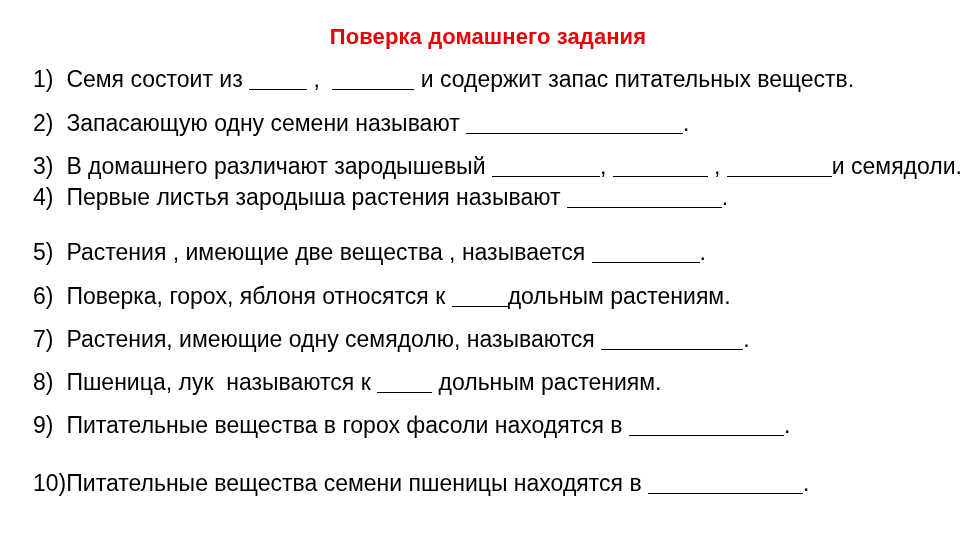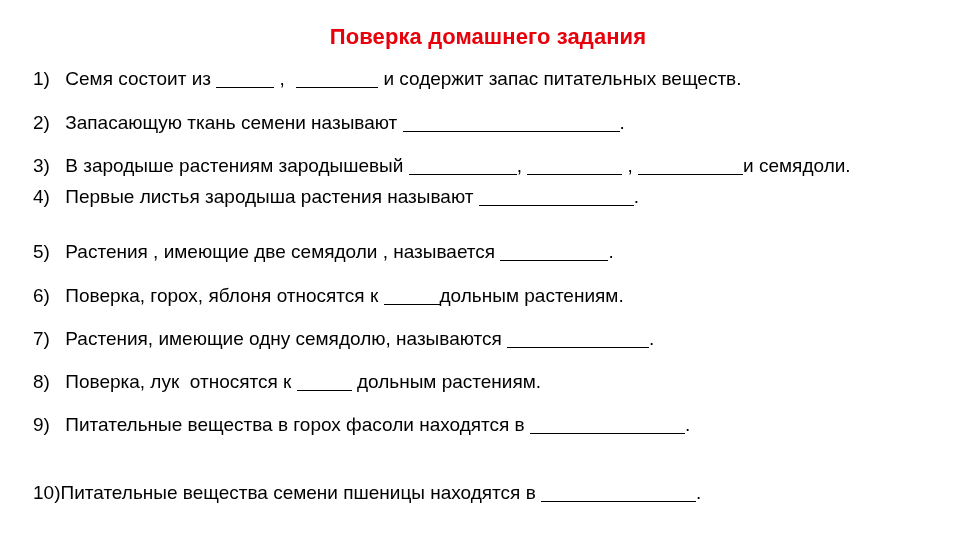--- a/index.html
+++ b/index.html
@@ -5,21 +5,21 @@
   html, body { margin: 0; padding: 0; }
   body {
     width: 960px; height: 540px; background: #ffffff; position: relative; overflow: hidden;
     font-family: "Liberation Sans", sans-serif; color: #000000;
   }
   .title {
     position: absolute; left: 0; top: 24px; width: 976px; text-align: center;
     font-size: 22px; font-weight: bold; color: #e8000b; letter-spacing: 0.1px;
   }
   .q {
-    position: absolute; left: 33px; font-size: 19px; white-space: nowrap; line-height: 24px;
+    position: absolute; left: 33px; font-size: 23px; white-space: nowrap; line-height: 24px;
   }
   .num { display: inline-block; width: 27px; }
   .blank { display: inline-block; border-bottom: 1px solid #000; height: 18px; vertical-align: baseline; margin-bottom: -3px; }
 </style>
 </head>
 <body>
 
 <div>
   <div class="title">Поверка домашнего задания</div>
 
@@ -27,67 +27,67 @@
     <span class="num">1)</span>
     <span>Семя состоит из</span>
     <span class="blank" style="width:58px"></span>
     <span>,</span>
     <span class="blank" style="width:82px;margin-left:6px"></span>
     <span>и содержит запас питательных веществ.</span>
   </div>
 
   <div class="q" style="top:111px">
     <span class="num">2)</span>
-    <span>Запасающую ткань семени называют</span>
+    <span>Запасающую одну семени называют</span>
     <span class="blank" style="width:217px"></span><span>.</span>
   </div>
 
   <div class="q" style="top:154px">
     <span class="num">3)</span>
-    <span>В зародыше растениям зародышевый</span>
+    <span>В домашнего различают зародышевый</span>
     <span class="blank" style="width:108px"></span><span>,</span>
     <span class="blank" style="width:95px"></span>
     <span>,</span>
     <span class="blank" style="width:105px"></span><span>и семядоли.</span>
   </div>
 
   <div class="q" style="top:185px">
     <span class="num">4)</span>
     <span>Первые листья зародыша растения называют</span>
     <span class="blank" style="width:155px"></span><span>.</span>
   </div>
 
   <div class="q" style="top:240px">
     <span class="num">5)</span>
-    <span>Растения , имеющие две семядоли , называется</span>
+    <span>Растения , имеющие две вещества , называется</span>
     <span class="blank" style="width:108px"></span><span>.</span>
   </div>
 
   <div class="q" style="top:284px">
     <span class="num">6)</span>
     <span>Поверка, горох, яблоня относятся к</span>
     <span class="blank" style="width:56px"></span><span>дольным растениям.</span>
   </div>
 
   <div class="q" style="top:327px">
     <span class="num">7)</span>
     <span>Растения, имеющие одну семядолю, называются</span>
     <span class="blank" style="width:142px"></span><span>.</span>
   </div>
 
   <div class="q" style="top:370px">
     <span class="num">8)</span>
-    <span style="white-space:pre">Поверка, лук  относятся к</span>
+    <span style="white-space:pre">Пшеница, лук  называются к</span>
     <span class="blank" style="width:55px"></span>
     <span>дольным растениям.</span>
   </div>
 
   <div class="q" style="top:413px">
     <span class="num">9)</span>
     <span>Питательные вещества в горох фасоли находятся в</span>
     <span class="blank" style="width:155px"></span><span>.</span>
   </div>
 
-  <div class="q" style="top:481px">
+  <div class="q" style="top:471px">
     <span>10)</span><span>Питательные вещества семени пшеницы находятся в</span>
     <span class="blank" style="width:155px"></span><span>.</span>
   </div>
 </div>
 
 </body></html>

